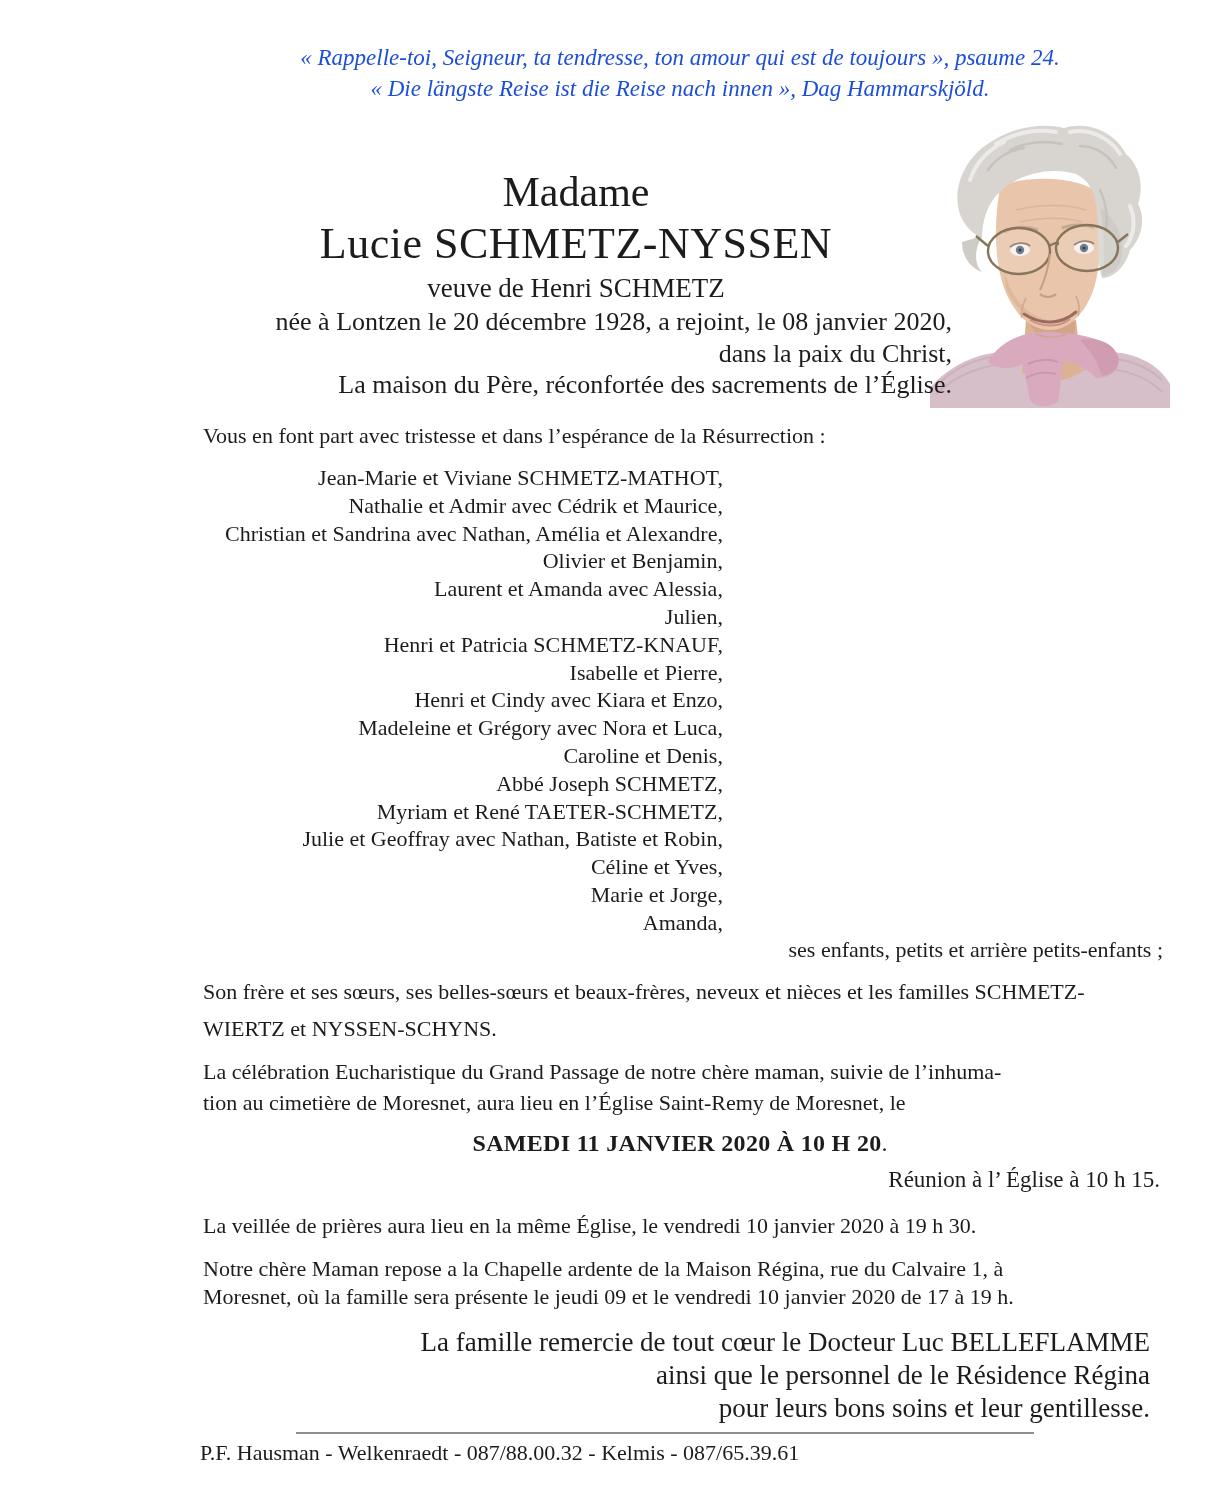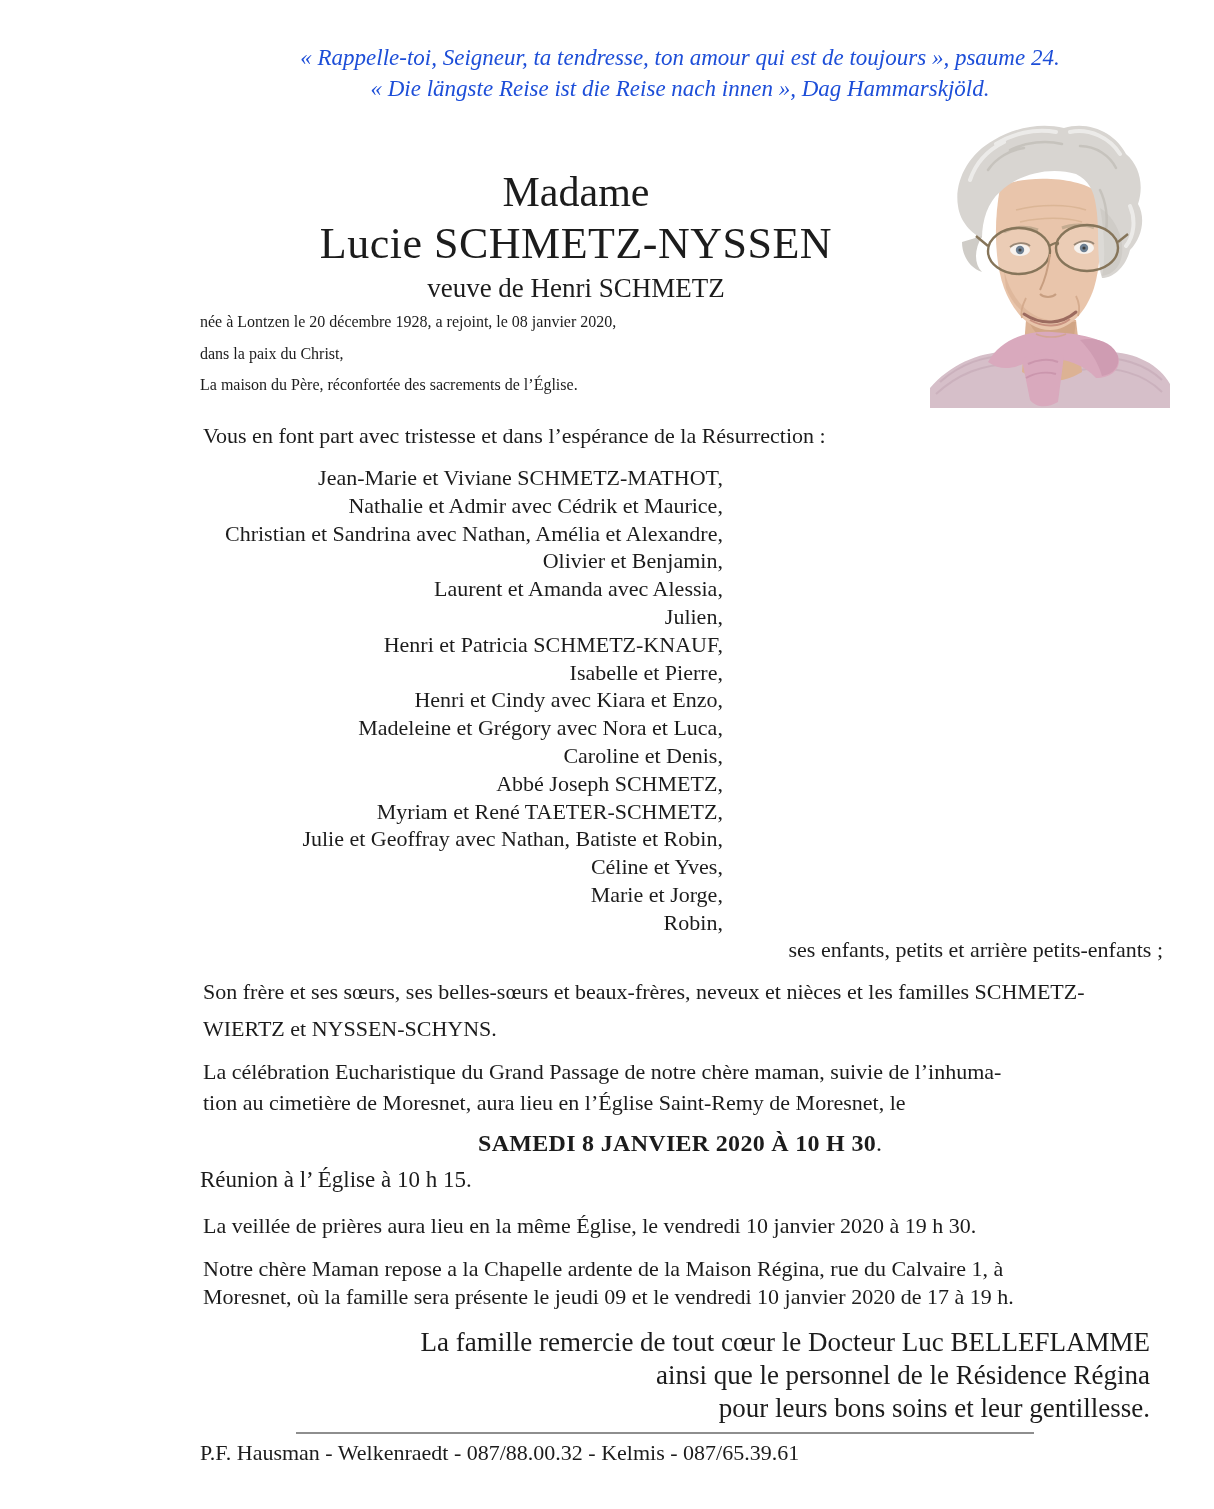--- a/index.html
+++ b/index.html
@@ -21,35 +21,35 @@
   .portrait{
     left:930px;top:110px;width:240px;height:298px;
   }
   .title-block{
     top:166px;left:200px;width:752px;text-align:center;
   }
   .title-madame{font-size:42px;line-height:52px;}
   .title-name{font-size:44px;line-height:52px;letter-spacing:0.5px;}
   .title-veuve{font-size:27px;line-height:36px;}
   .birth-block{
-    top:306px;left:200px;width:752px;text-align:left;
-    font-size:16px;line-height:31.5px;
+    top:306px;left:200px;width:752px;text-align:right;
+    font-size:26px;line-height:31.5px;
   }
   .intro{top:423px;left:203px;font-size:22px;}
   .family-list{top:464px;left:203px;font-size:22px;text-align:right;}
   .family-line{line-height:27.8px;white-space:pre;}
   .family-line.indent{padding-left:22px;}
   .family-closing{
     top:937px;left:200px;width:963px;text-align:right;font-size:22px;
   }
   .relatives{top:973px;left:203px;width:950px;font-size:22px;line-height:37px;}
   .celebration-intro{top:1057px;left:203px;width:950px;font-size:22px;line-height:30.5px;}
   .ceremony-date{top:1128px;left:200px;width:960px;text-align:center;font-size:24px;line-height:30px;}
   .ceremony-date .bold{font-weight:bold;letter-spacing:0.3px;}
-  .ceremony-meeting{top:1167px;left:200px;width:960px;text-align:left;font-size:23px;}
+  .ceremony-meeting{top:1167px;left:200px;width:960px;text-align:right;font-size:23px;}
   .vigil{top:1213px;left:203px;font-size:22px;}
   .repose{top:1255px;left:203px;width:950px;font-size:22px;line-height:28px;}
   .thanks{top:1326px;left:200px;width:950px;text-align:right;font-size:27px;line-height:33px;}
   .rule{top:1432px;left:296px;width:738px;height:0;border-top:2px solid #8e8e8e;}
   .footer-line{top:1440px;left:200px;width:960px;text-align:left;font-size:22px;}
 </style>
 </head>
 <body>
 
 <div class="page">
@@ -136,37 +136,37 @@
       <div class="family-line">Henri et Patricia SCHMETZ-KNAUF,</div>
       <div class="family-line indent">Isabelle et Pierre,</div>
       <div class="family-line indent">Henri et Cindy avec Kiara et Enzo,</div>
       <div class="family-line indent">Madeleine et Grégory avec Nora et Luca,</div>
       <div class="family-line indent">Caroline et Denis,</div>
       <div class="family-line">Abbé Joseph SCHMETZ,</div>
       <div class="family-line">Myriam et René TAETER-SCHMETZ,</div>
       <div class="family-line indent">Julie et Geoffray avec Nathan, Batiste et Robin,</div>
       <div class="family-line indent">Céline et Yves,</div>
       <div class="family-line indent">Marie et Jorge,</div>
-      <div class="family-line indent">Robin,</div>
+      <div class="family-line indent">Amanda,</div>
     </div>
 
   <div class="abs family-closing">ses enfants, petits et arrière petits-enfants ;</div>
 
   <div class="abs celebration-intro">
     <div>La célébration Eucharistique du Grand Passage de notre chère maman, suivie de l’inhuma-</div>
     <div>tion au cimetière de Moresnet, aura lieu en l’Église Saint-Remy de Moresnet, le</div>
   </div>
 
   <div class="abs relatives">
     <div>Son frère et ses sœurs, ses belles-sœurs et beaux-frères, neveux et nièces et les familles SCHMETZ-</div>
     <div>WIERTZ et NYSSEN-SCHYNS.</div>
   </div>
 
   <div class="abs ceremony-date">
-    <span class="bold">SAMEDI 8 JANVIER 2020 À 10 H 30</span><span>.</span>
+    <span class="bold">SAMEDI 11 JANVIER 2020 À 10 H 20</span><span>.</span>
   </div>
 
   <div class="abs ceremony-meeting">Réunion à l’ Église à 10 h 15.</div>
 
   <div class="abs vigil">La veillée de prières aura lieu en la même Église, le vendredi 10 janvier 2020 à 19 h 30.</div>
 
   <div class="abs repose">
     <div>Notre chère Maman repose a la Chapelle ardente de la Maison Régina, rue du Calvaire 1, à</div>
     <div>Moresnet, où la famille sera présente le jeudi 09 et le vendredi 10 janvier 2020 de 17 à 19 h.</div>
   </div>

